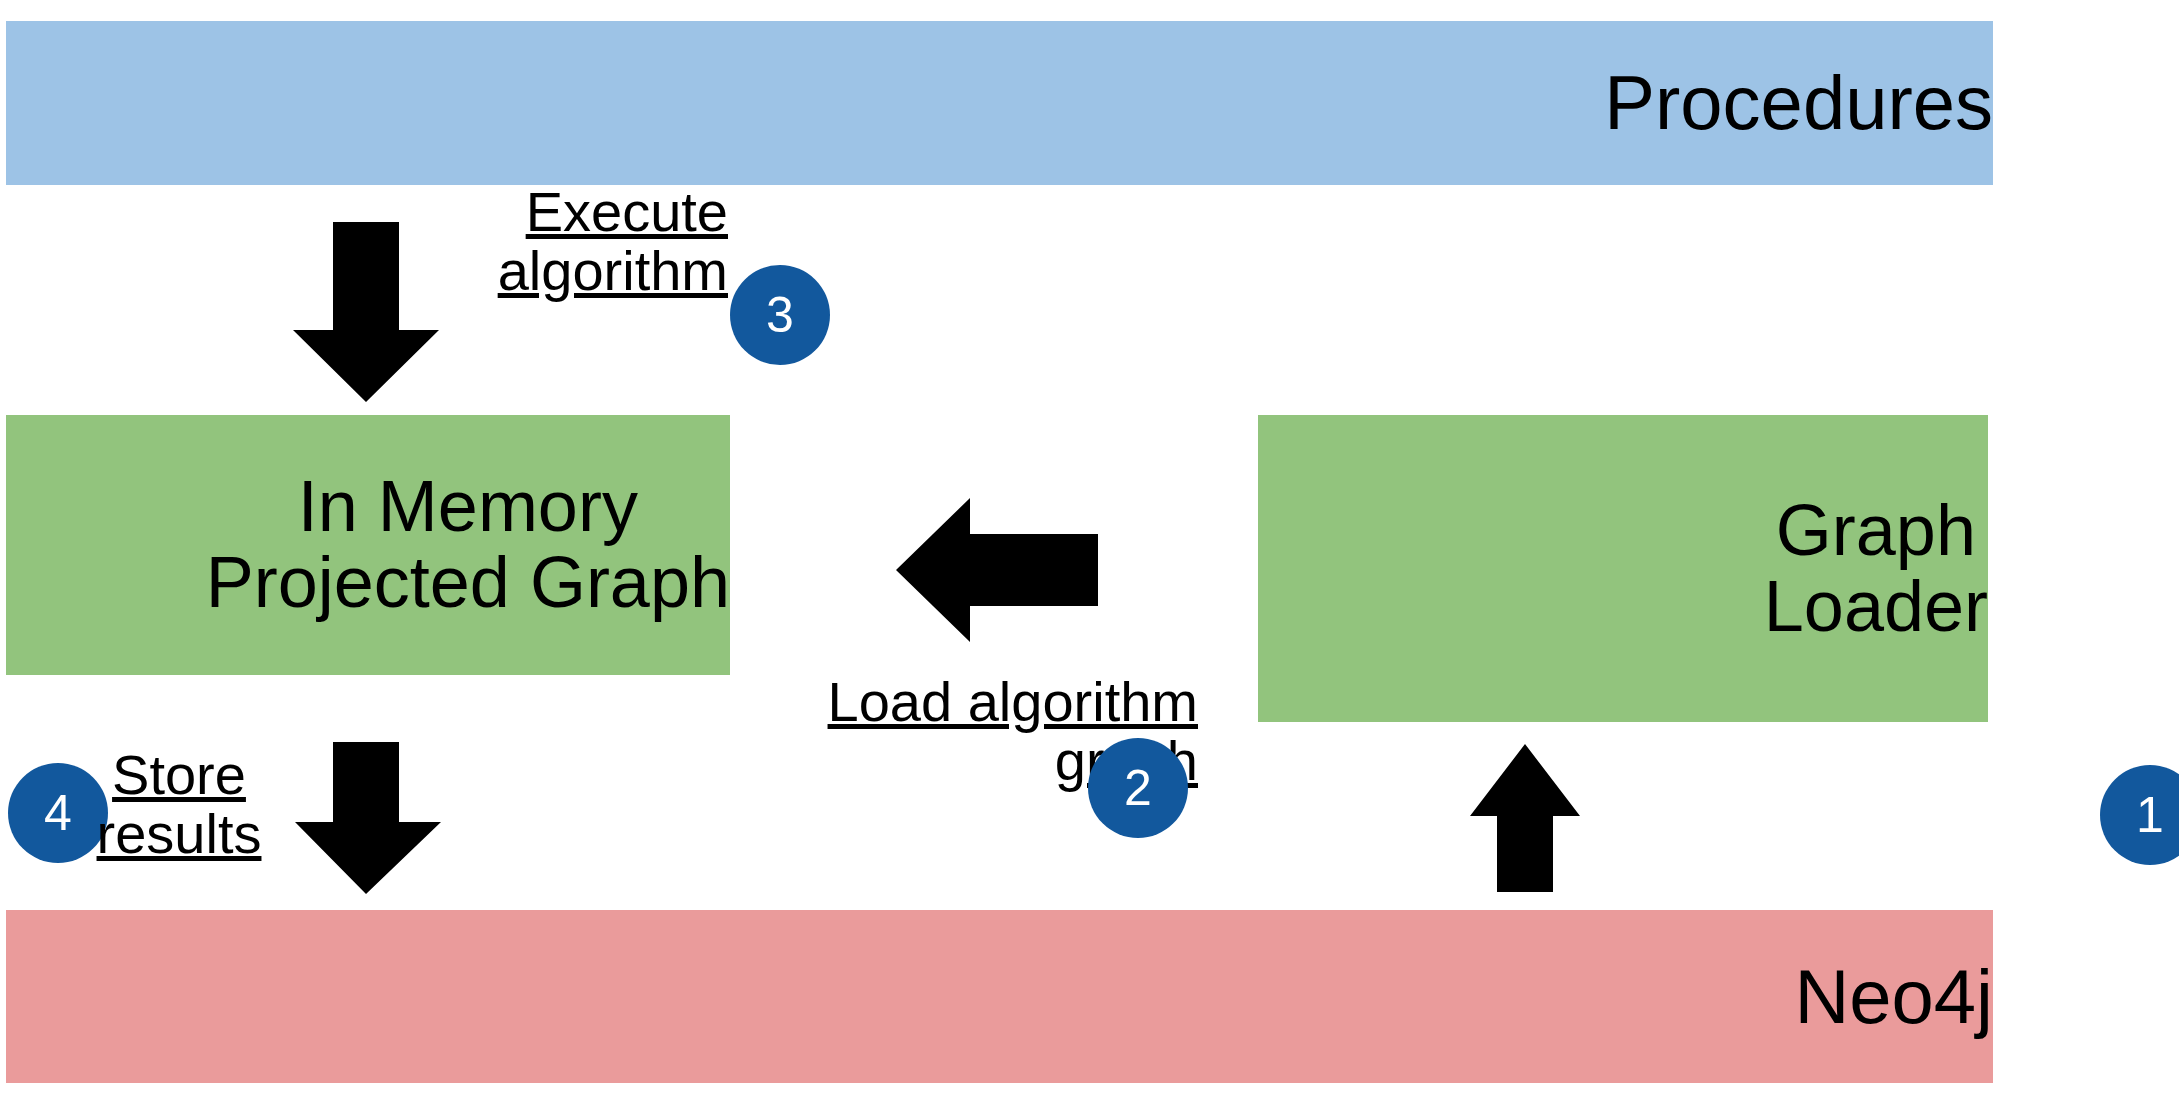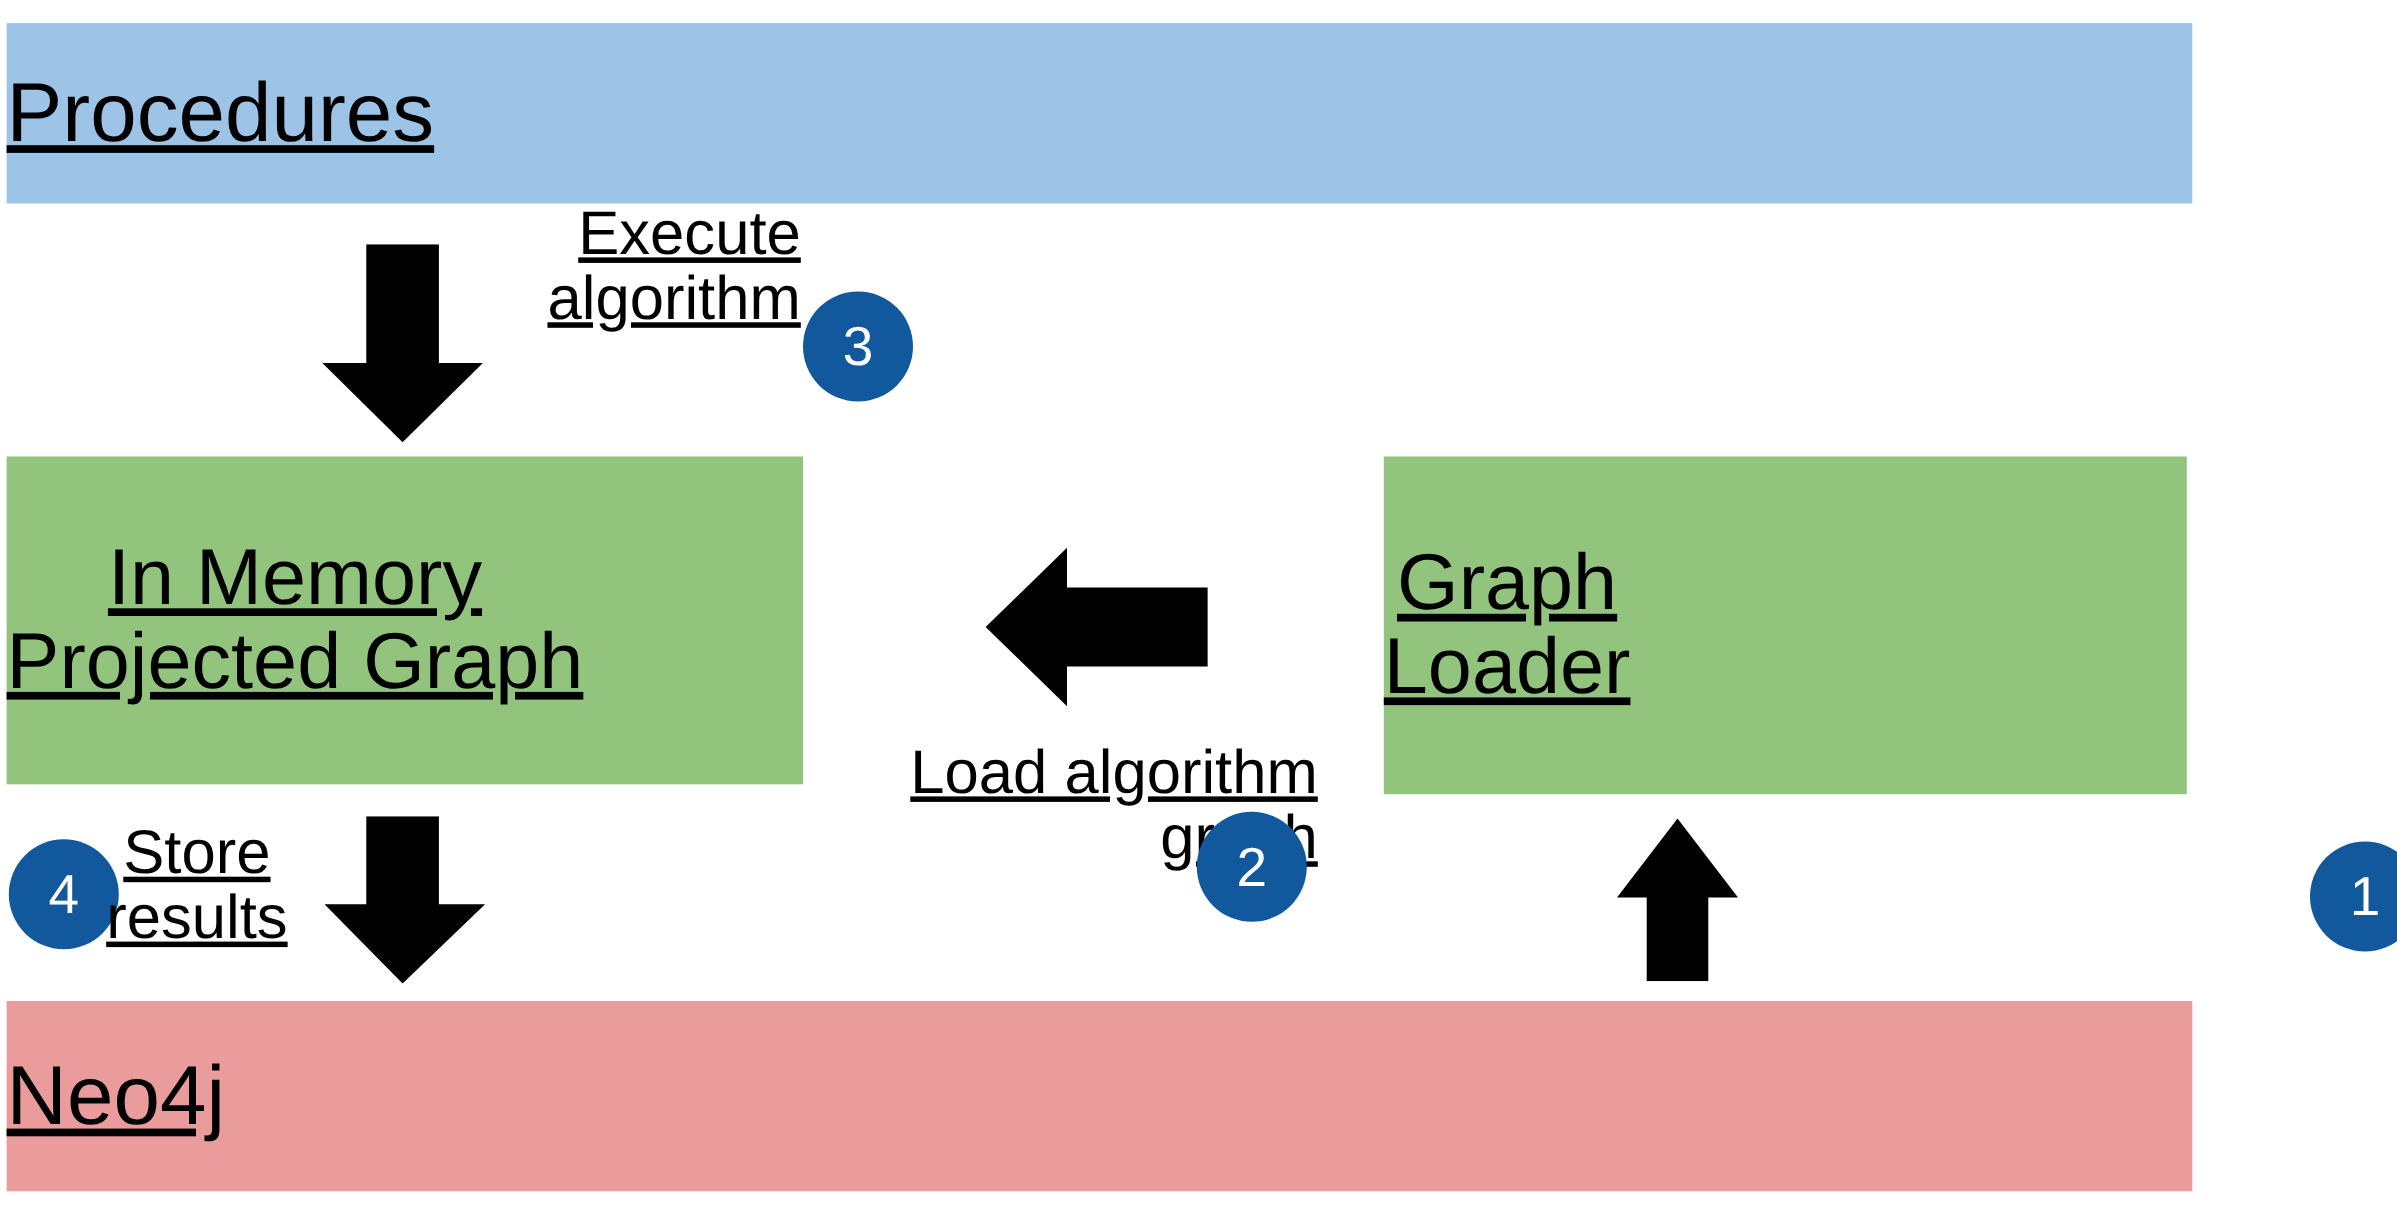--- a/index.html
+++ b/index.html
@@ -8,37 +8,36 @@
     background:#ffffff;
     font-family:"Liberation Sans","DejaVu Sans",sans-serif;
     color:#000000;
     overflow:hidden;
   }
   #stage{position:relative;width:2179px;height:1110px;}
 
   
   .band{
     position:absolute;
-    display:flex;align-items:center;justify-content:flex-start;
+    display:flex;align-items:center;justify-content:flex-end;
     text-align:center;
     line-height:1.05;
-    text-decoration:underline;
   }
   #procedures-band{
     left:6px;top:21px;width:1987px;height:164px;
     background:#9dc3e6;
     font-size:76px;
   }
   #neo4j-band{
     left:6px;top:910px;width:1987px;height:173px;
     background:#ea9b9b;
     font-size:76px;
   }
   #inmemory-box{
-    left:6px;top:415px;width:724px;height:298px;
+    left:6px;top:415px;width:724px;height:260px;
     background:#92c47d;
     font-size:72px;
   }
   #graphloader-box{
     left:1258px;top:415px;width:730px;height:307px;
     background:#92c47d;
     font-size:72px;
   }
   .box-label{white-space:pre-line;}
 

